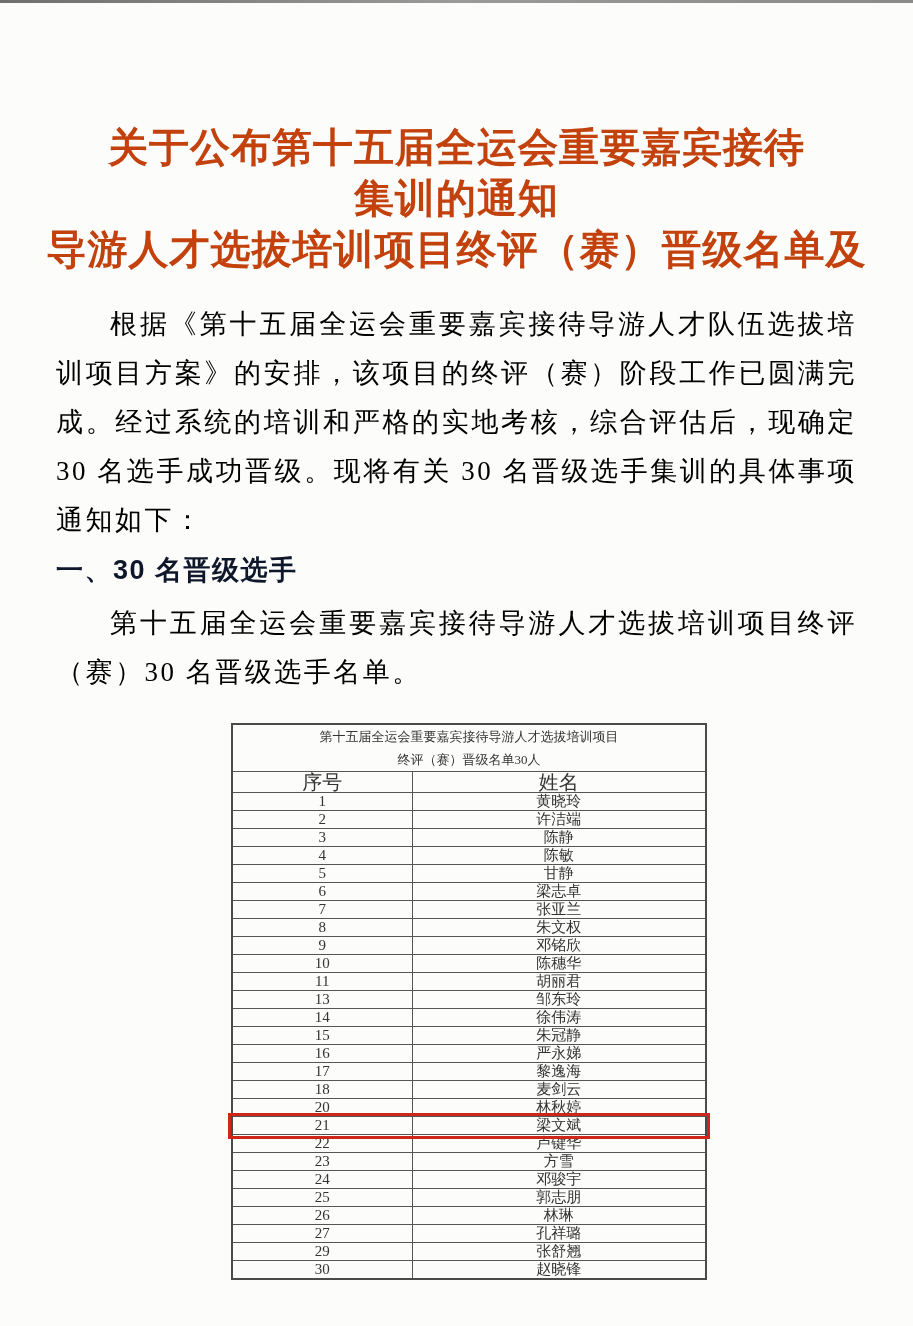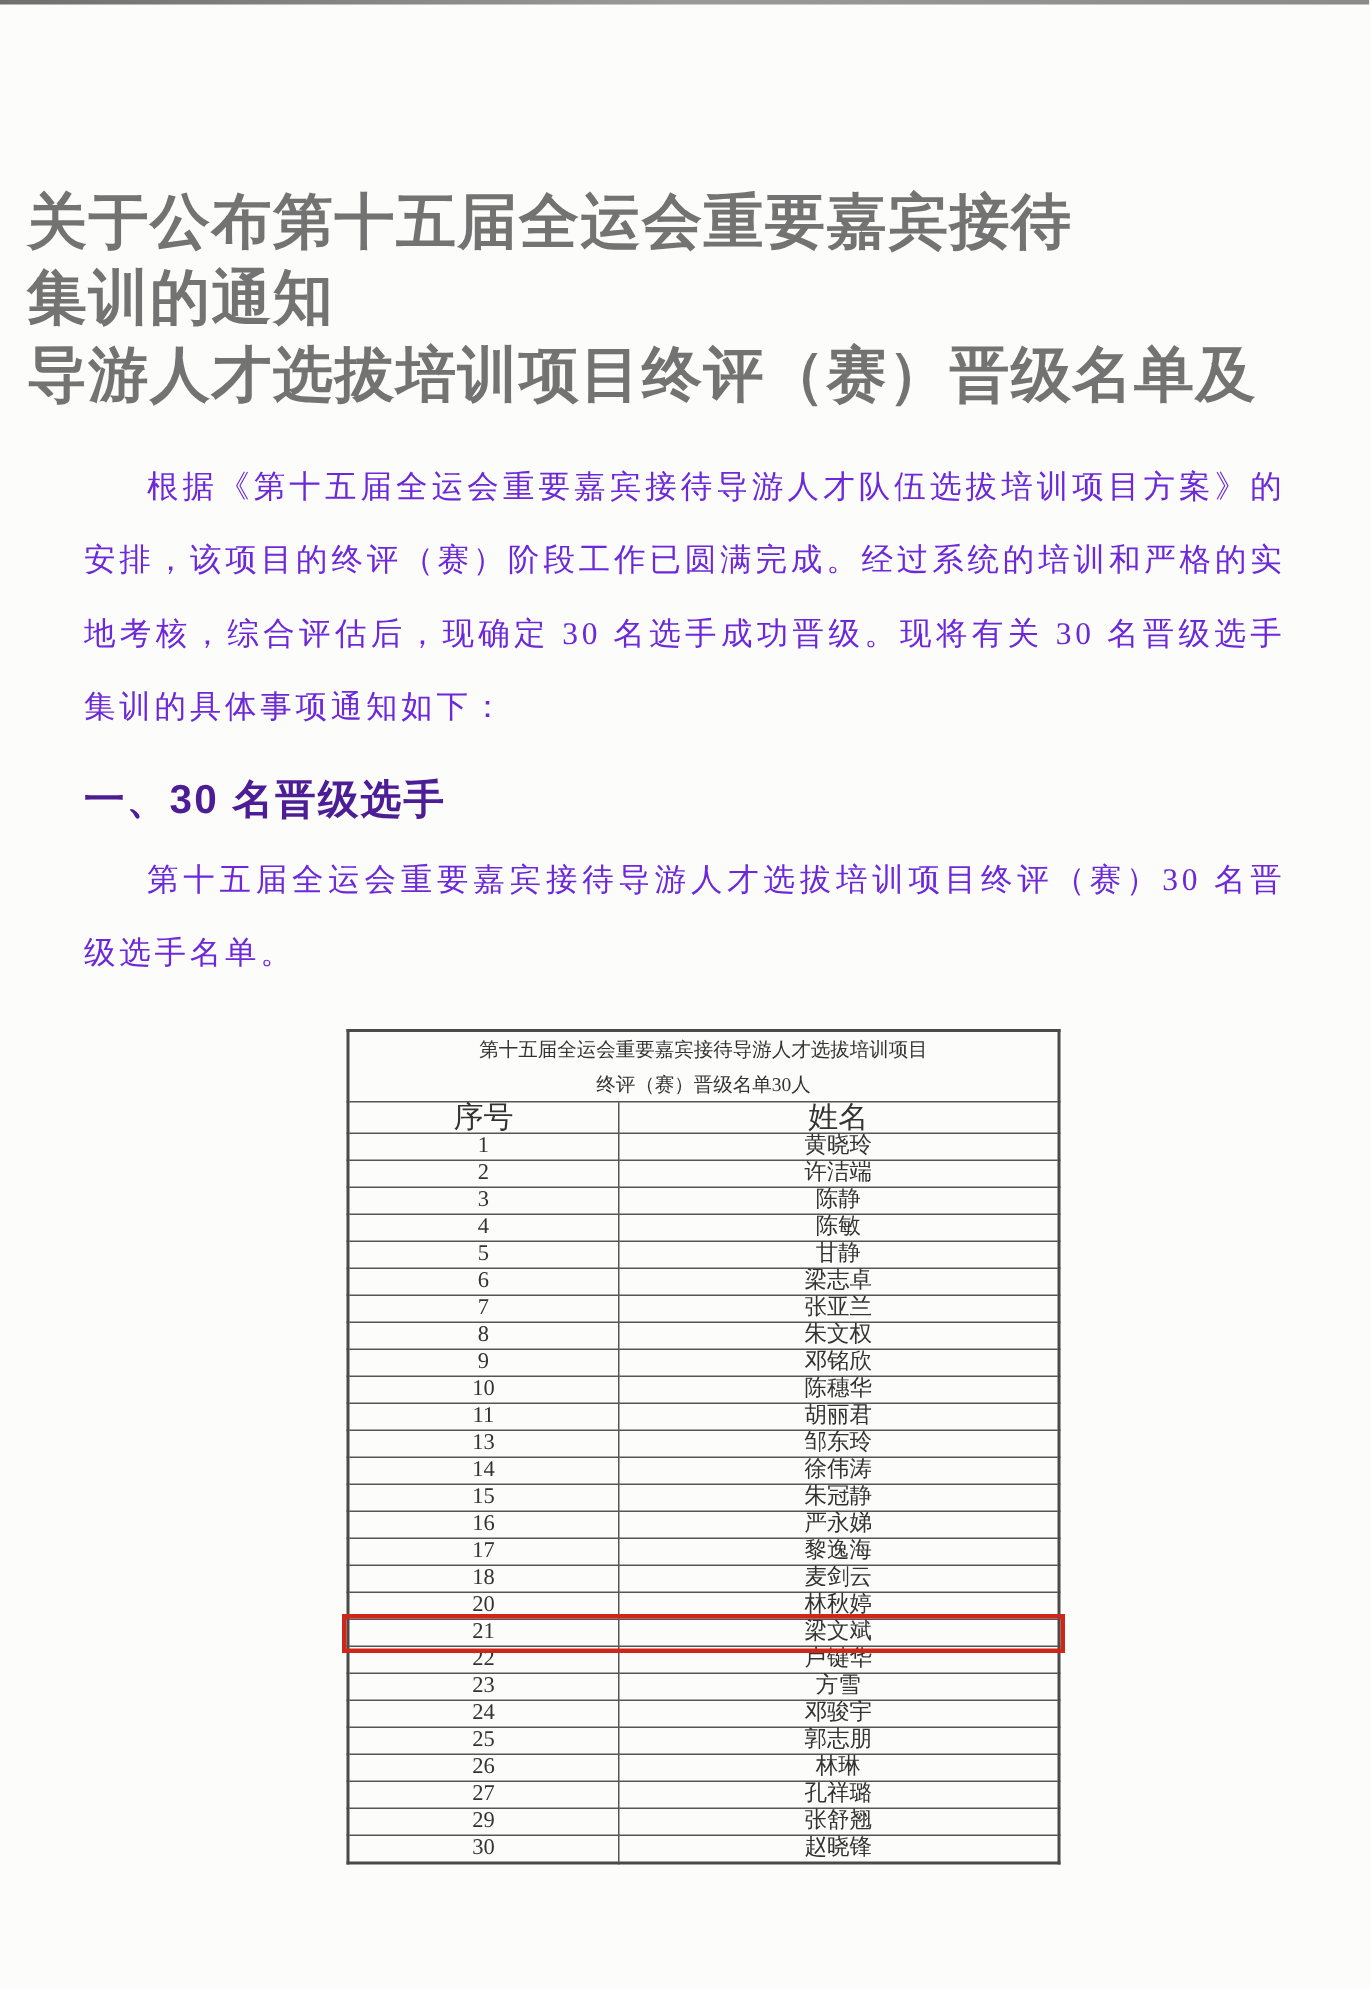--- a/index.html
+++ b/index.html
@@ -12,44 +12,44 @@
     color: #2b2b2b;
     font-family: "Liberation Serif", "DejaVu Serif", serif;
   }
   .top-bar {
     height: 3px;
     width: 100%;
     background: linear-gradient(to right, #6f6f6f, #9a9a9a, #8a8a8a);
   }
   .doc-title {
     margin: 119px 18px 0;
-    text-align: left;
+    text-align: center;
     font-size: 40px;
     line-height: 51px;
     font-weight: bold;
-    color: #737373;
+    color: #c2410c;
     letter-spacing: 1px;
     font-family: "Liberation Serif", "DejaVu Serif", serif;
   }
   .para {
     margin: 25px 56px 0;
-    font-size: 21px;
+    font-size: 27px;
     line-height: 49px;
     letter-spacing: 2.5px;
     text-align: justify;
     text-indent: 2em;
-    color: #6d28d9;
+    color: #000000;
   }
   .para.second { margin-top: 12px; }
   .section-heading {
-    margin: 20px 56px 0;
+    margin: 8px 56px 0;
     font-size: 27px;
     line-height: 34px;
     font-weight: bold;
-    color: #4c1d95;
+    color: #0f172a;
     letter-spacing: 1.5px;
     font-family: "Liberation Sans", "DejaVu Sans", sans-serif;
   }
   .table-wrap { margin: 26px 0 0 231px; width: 476px; }
   table.roster {
     border-collapse: collapse;
     width: 476px;
     table-layout: fixed;
     font-family: "Liberation Serif", "DejaVu Serif", serif;
   }

